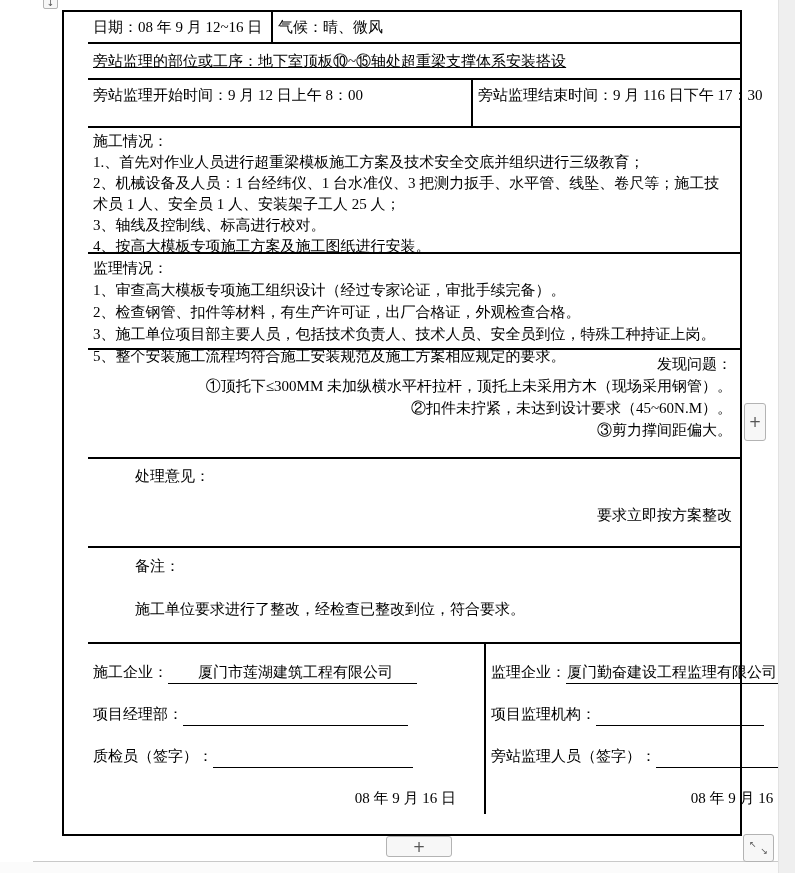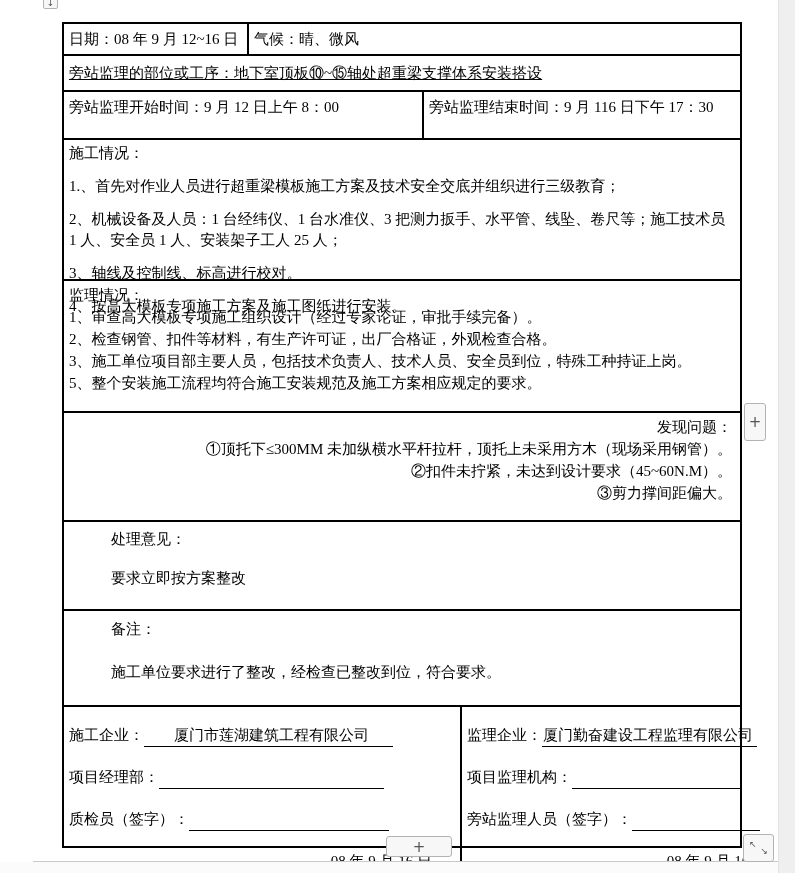--- a/index.html
+++ b/index.html
@@ -31,51 +31,52 @@
   }
   .below-page {
     position: absolute;
     left: 0; top: 862px;
     width: 778px; height: 11px;
     background: #fbfbfb;
   }
   
   .doc-table {
     position: absolute;
-    left: 62px; top: 22px;
+    left: 62px; top: 10px;
     width: 680px; height: 826px;
     border: 2px solid #000;
     display: flex;
     flex-direction: column;
     font-size: 15px;
+    padding-left: 24px;
   }
   .t-row { display: flex; flex-shrink: 0; }
   .t-row + .t-row { border-top: 2px solid #000; }
   .t-cell { flex-shrink: 0; }
   .t-cell + .t-cell { border-left: 2px solid #000; }
   .r1 { height: 30px; }
   .r1 .t-cell { line-height: 30px; padding-left: 5px; white-space: nowrap; overflow: hidden; }
   .r1 .c1 { width: 183px; }
   .r1 .c2 { width: 175px; }
   .r1 .c3 { width: 318px; }
   .r2 { height: 36px; text-decoration: underline; }
   .r2 .t-cell { width: 676px; line-height: 34px; padding-left: 5px; white-space: nowrap; overflow: hidden; }
   .r3 { height: 48px; }
   .r3 .t-cell { line-height: 30px; padding-left: 5px; white-space: nowrap; overflow: hidden; }
   .r3 .c1 { width: 358px; }
-  .r3 .c2 { width: 318px; }
+  .r3 .c2 { width: 318px; margin-left: 25px; }
   .section { flex-direction: column; padding: 3px 8px 0 5px; }
-  .r4 { height: 141px; gap: 12px; }
+  .r4 { height: 126px; }
   .r4 .line { line-height: 21px; }
-  .r5 { height: 132px; }
+  .r5 { height: 96px; }
   .r5 .line { line-height: 22px; }
   .r6 { height: 109px; }
   .r6 .line { line-height: 22px; text-align: right; }
   .r7 { height: 89px; padding-top: 6px; }
-  .r7 .sec-content { margin-top: 17px; }
+  .r7 .sec-content { margin-top: 17px; text-align: right; }
   .r8 { height: 96px; padding-top: 7px; }
   .r8 .sec-content { margin-top: 21px; }
   .r7 .line, .r8 .line { line-height: 22px; margin-left: 42px; }
   .r9 { height: 172px; }
   .sig-col {
     display: flex;
     flex-direction: column;
     padding: 17px 0 0 5px;
   }
   .sig-col.left  { width: 396px; }

